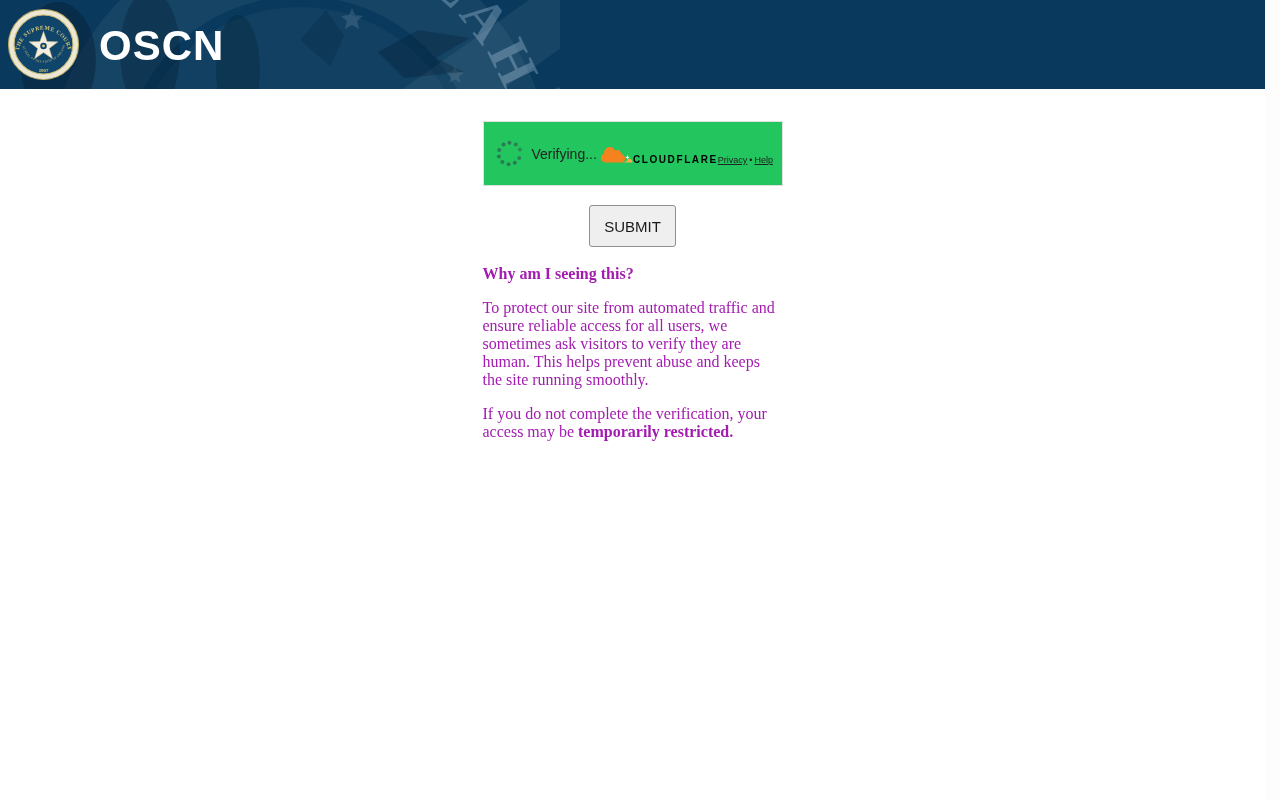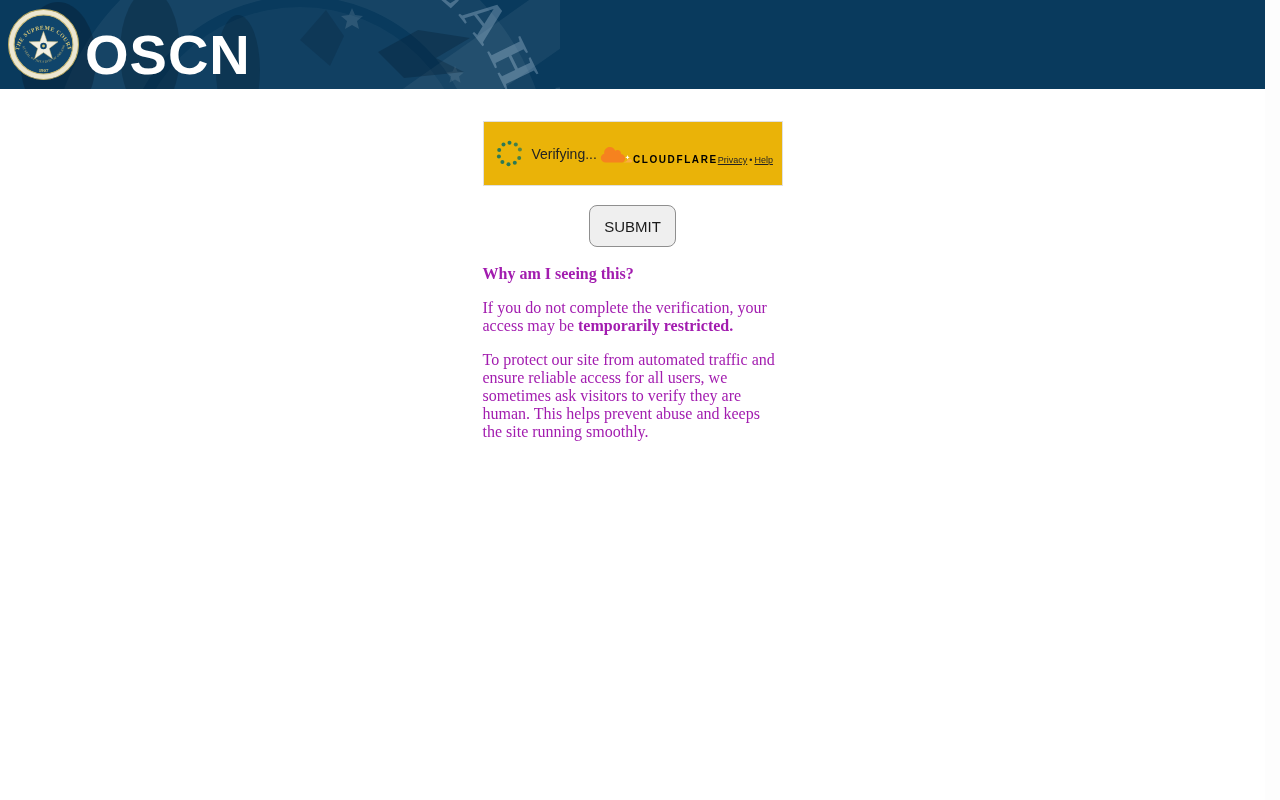--- a/index.html
+++ b/index.html
@@ -16,32 +16,32 @@
   }
 
   
   .site-header {
     position: relative; height: 89px; background: #093a5d;
     overflow: hidden;
   }
   .watermark { position: absolute; left: 0; top: 0; pointer-events: none; }
   .seal { position: absolute; left: 8px; top: 9px; width: 71px; height: 71px; }
   .brand {
-    position: absolute; left: 85px; top: 22px;
-    color: #ffffff; font-size: 56px; font-weight: 800;
+    position: absolute; left: 99px; top: 22px;
+    color: #ffffff; font-size: 42px; font-weight: 800;
     letter-spacing: 1px; font-family: "Liberation Sans", sans-serif;
   }
 
   
   .content-col { width: 300px; margin: 0 auto; position: relative; }
 
   
   .cf-widget {
     margin-top: 32px; width: 300px; height: 65px;
-    background: #eab308; border: 1px solid #e0e0e0;
+    background: #22c55e; border: 1px solid #e0e0e0;
     display: flex; align-items: center; justify-content: space-between;
     padding: 4px 10px 4px 12px;
   }
   .cf-left { display: flex; align-items: center; gap: 9px; }
   .verifying-text { font-size: 14px; color: #232323; }
   .cf-right {
     display: flex; flex-direction: row; align-items: flex-end;
     padding-top: 2px;
   }
   .cf-wordmark {
@@ -49,21 +49,21 @@
     letter-spacing: 1.6px; margin-top: 1px;
   }
   .cf-links { font-size: 9px; color: #232323; margin-top: 3px; }
   .cf-links a { color: #232323; text-decoration: underline; }
   .cf-links .sep { margin: 0 2px; text-decoration: none; }
 
   
   .submit-btn {
     display: block; margin: 19px auto 0;
     min-width: 77px; height: 42px; padding: 0 14px;
-    background: #efefef; border: 1px solid #8f8f8f; border-radius: 8px;
+    background: #efefef; border: 1px solid #8f8f8f; border-radius: 3px;
     font-family: "Liberation Sans", sans-serif;
     font-size: 15px; color: #1a1a1a; cursor: pointer;
   }
 
   
   .explain {
     font-family: "Liberation Serif", serif; color: #a21caf;
     font-size: 16px; line-height: 18px;
   }
   .explain h2 {
@@ -154,20 +154,20 @@
         <span class="cf-links">
           <a href="#">Privacy</a><span class="sep">•</span><a href="#">Help</a>
         </span>
       </div>
     </div>
 
     <button class="submit-btn">SUBMIT</button>
 
     <section class="explain">
       <h2>Why am I seeing this?</h2>
+      <p>To protect our site from automated traffic and ensure reliable access for all users, we sometimes ask visitors to verify they are human. This helps prevent abuse and keeps the site running smoothly.</p>
       <p><span>If you do not complete the verification, your access may be </span><strong>temporarily restricted.</strong></p>
-      <p>To protect our site from automated traffic and ensure reliable access for all users, we sometimes ask visitors to verify they are human. This helps prevent abuse and keeps the site running smoothly.</p>
     </section>
 
   </main>
 </div>
 
 <div class="scroll-gutter"></div>
 
 </body></html>

